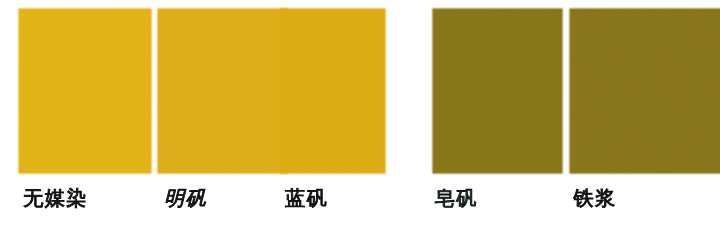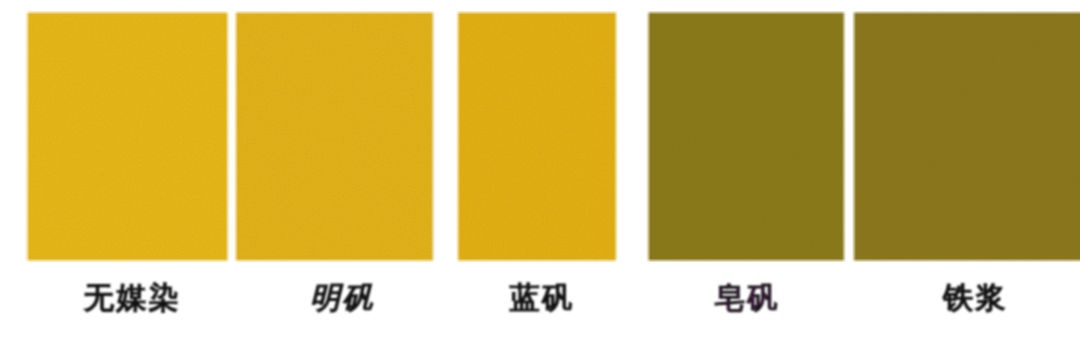--- a/index.html
+++ b/index.html
@@ -52,21 +52,20 @@
     top: 0;
     width: 100%;
     height: 100%;
     pointer-events: none;
   }
   .swatch-label {
     position: absolute;
     left: 0;
     top: 188.8px;
     width: 100%;
-    text-align: center;
     text-indent: 5.6px;
     font-size: 20.2px;
     line-height: 21px;
     color: #111111;
     font-family: "Liberation Sans", sans-serif;
     letter-spacing: 1.4px;
     -webkit-text-stroke: 0.95px #111111;
     filter: blur(0.58px);
     white-space: nowrap;
     -webkit-font-smoothing: antialiased;
@@ -96,21 +95,21 @@
         <filter id="grain2" x="0" y="0" width="100%" height="100%" color-interpolation-filters="sRGB">
           <feTurbulence type="fractalNoise" baseFrequency="0.8" numOctaves="3" stitchTiles="stitch" seed="18"></feTurbulence>
           <feColorMatrix type="matrix" values="0 0 0 0 0  0 0 0 0 0  0 0 0 0 0  0.09 0 0 0 -0.045"></feColorMatrix>
         </filter>
         <rect width="100%" height="100%" filter="url(#grain2)"></rect>
       </svg>
     </div>
     <div class="swatch-label" style="color: rgb(17, 17, 17); transform: translateX(2.4px);">明矾</div>
   </div>
 
-  <div class="swatch-cell" style="left: 304px; width: 108px;">
+  <div class="swatch-cell" style="left: 279px; width: 108px;">
     <div class="swatch-chip" style="background: rgb(222, 173, 20);">
       <svg class="swatch-grain" xmlns="http://www.w3.org/2000/svg">
         <filter id="grain3" x="0" y="0" width="100%" height="100%" color-interpolation-filters="sRGB">
           <feTurbulence type="fractalNoise" baseFrequency="0.8" numOctaves="3" stitchTiles="stitch" seed="31"></feTurbulence>
           <feColorMatrix type="matrix" values="0 0 0 0 0  0 0 0 0 0  0 0 0 0 0  0.09 0 0 0 -0.045"></feColorMatrix>
         </filter>
         <rect width="100%" height="100%" filter="url(#grain3)"></rect>
       </svg>
     </div>
     <div class="swatch-label" style="color: rgb(17, 17, 17); transform: translateX(0.5px);">蓝矾</div>
@@ -119,21 +118,21 @@
   <div class="swatch-cell" style="left: 431.1px; width: 132.5px;">
     <div class="swatch-chip" style="background: rgb(137, 120, 26);">
       <svg class="swatch-grain" xmlns="http://www.w3.org/2000/svg">
         <filter id="grain4" x="0" y="0" width="100%" height="100%" color-interpolation-filters="sRGB">
           <feTurbulence type="fractalNoise" baseFrequency="0.8" numOctaves="3" stitchTiles="stitch" seed="44"></feTurbulence>
           <feColorMatrix type="matrix" values="0 0 0 0 0  0 0 0 0 0  0 0 0 0 0  0.09 0 0 0 -0.045"></feColorMatrix>
         </filter>
         <rect width="100%" height="100%" filter="url(#grain4)"></rect>
       </svg>
     </div>
-    <div class="swatch-label" style="color: #701a75; transform: translateX(-2px);">皂矾</div>
+    <div class="swatch-label" style="color: #14532d; transform: translateX(-2px);">皂矾</div>
   </div>
 
   <div class="swatch-cell" style="left: 568.4px; width: 159px;">
     <div class="swatch-chip" style="background: rgb(137, 118, 28);">
       <svg class="swatch-grain" xmlns="http://www.w3.org/2000/svg">
         <filter id="grain5" x="0" y="0" width="100%" height="100%" color-interpolation-filters="sRGB">
           <feTurbulence type="fractalNoise" baseFrequency="0.8" numOctaves="3" stitchTiles="stitch" seed="57"></feTurbulence>
           <feColorMatrix type="matrix" values="0 0 0 0 0  0 0 0 0 0  0 0 0 0 0  0.09 0 0 0 -0.045"></feColorMatrix>
         </filter>
         <rect width="100%" height="100%" filter="url(#grain5)"></rect>

